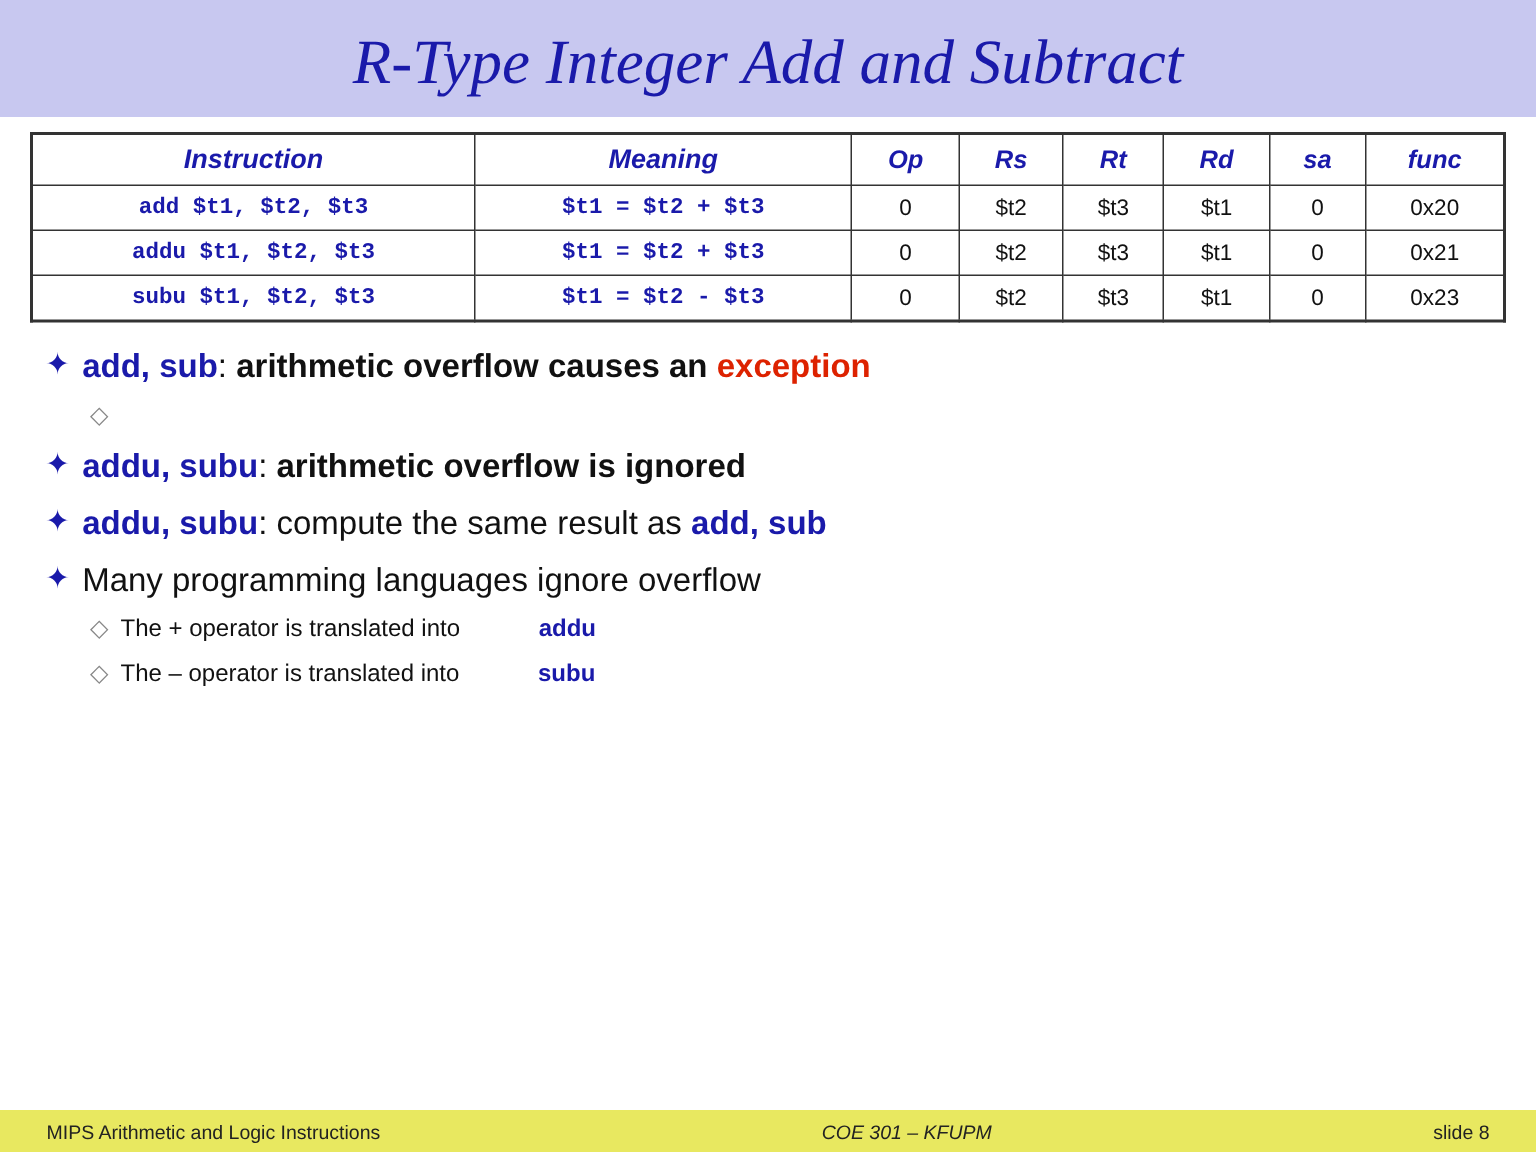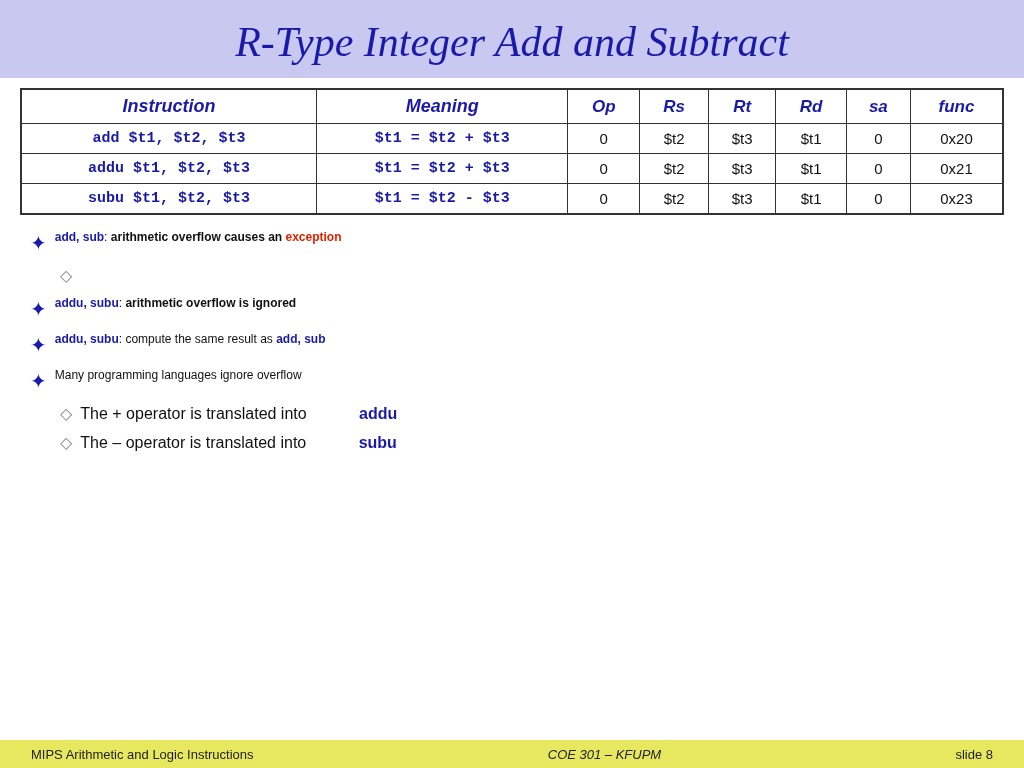--- a/index.html
+++ b/index.html
@@ -95,21 +95,21 @@
       line-height: 1.35;
     }
     .bullet-diamond {
       color: #1a1aaa;
       font-size: 20px;
       flex-shrink: 0;
       margin-top: 1px;
     }
     .bullet-text {
       color: #111;
-      font-size: 12px;
+      font-size: 22px;
     }
     .bullet-text .blue-bold {
       color: #1a1aaa;
       font-weight: bold;
     }
     .bullet-text .red-bold {
       color: #dd2200;
       font-weight: bold;
     }
     .bullet-text .black-bold {

